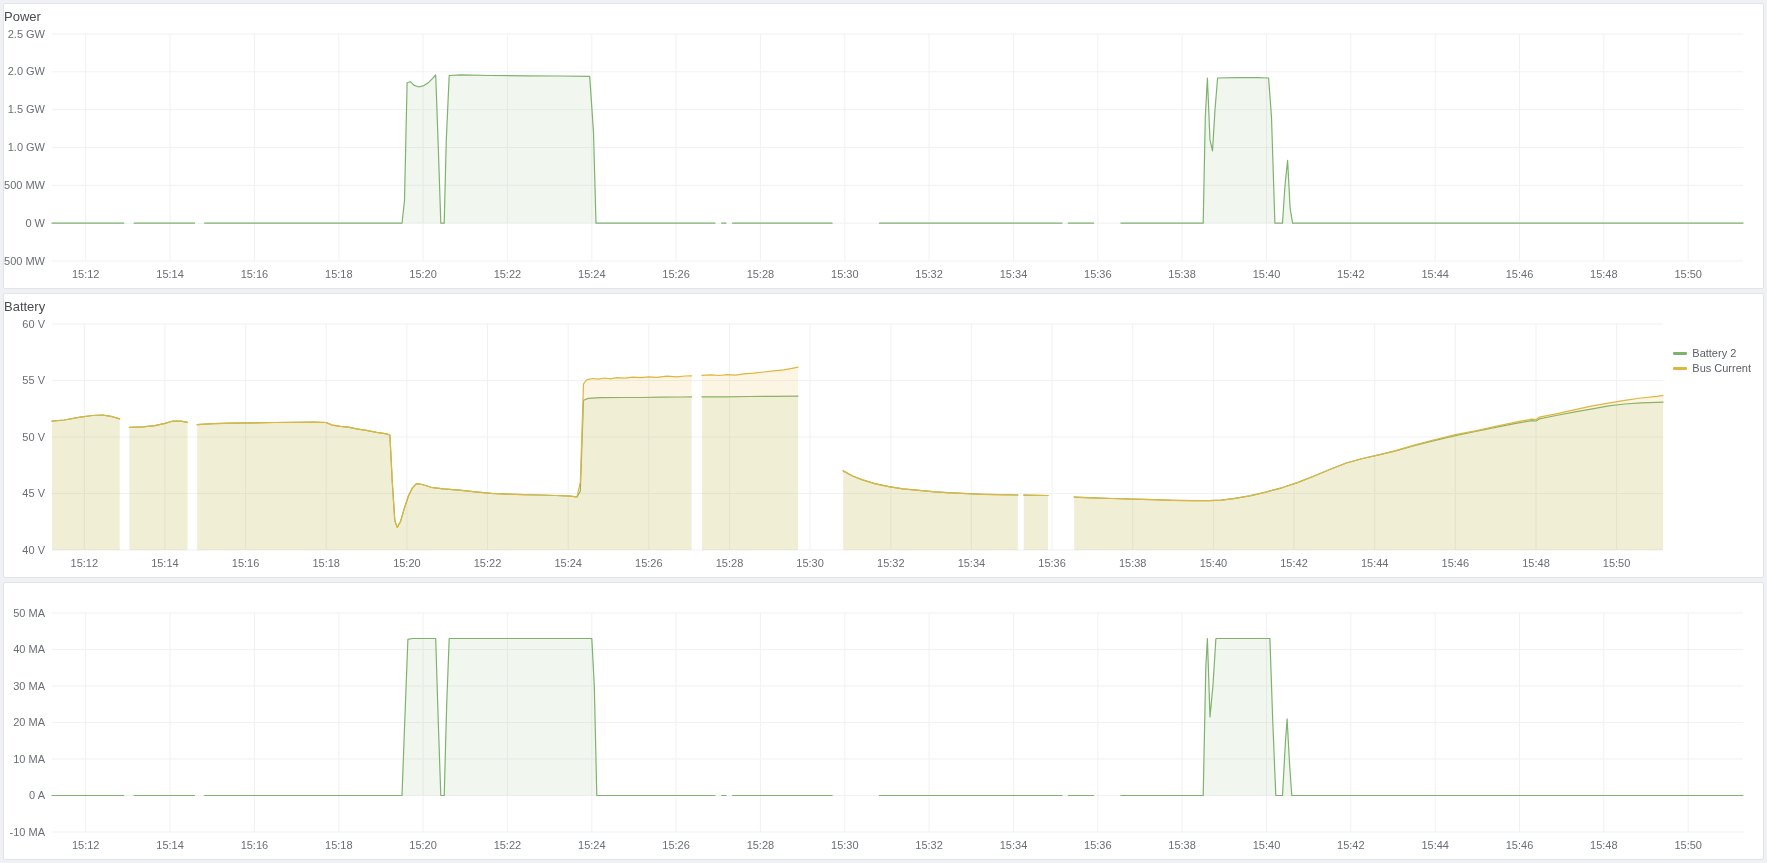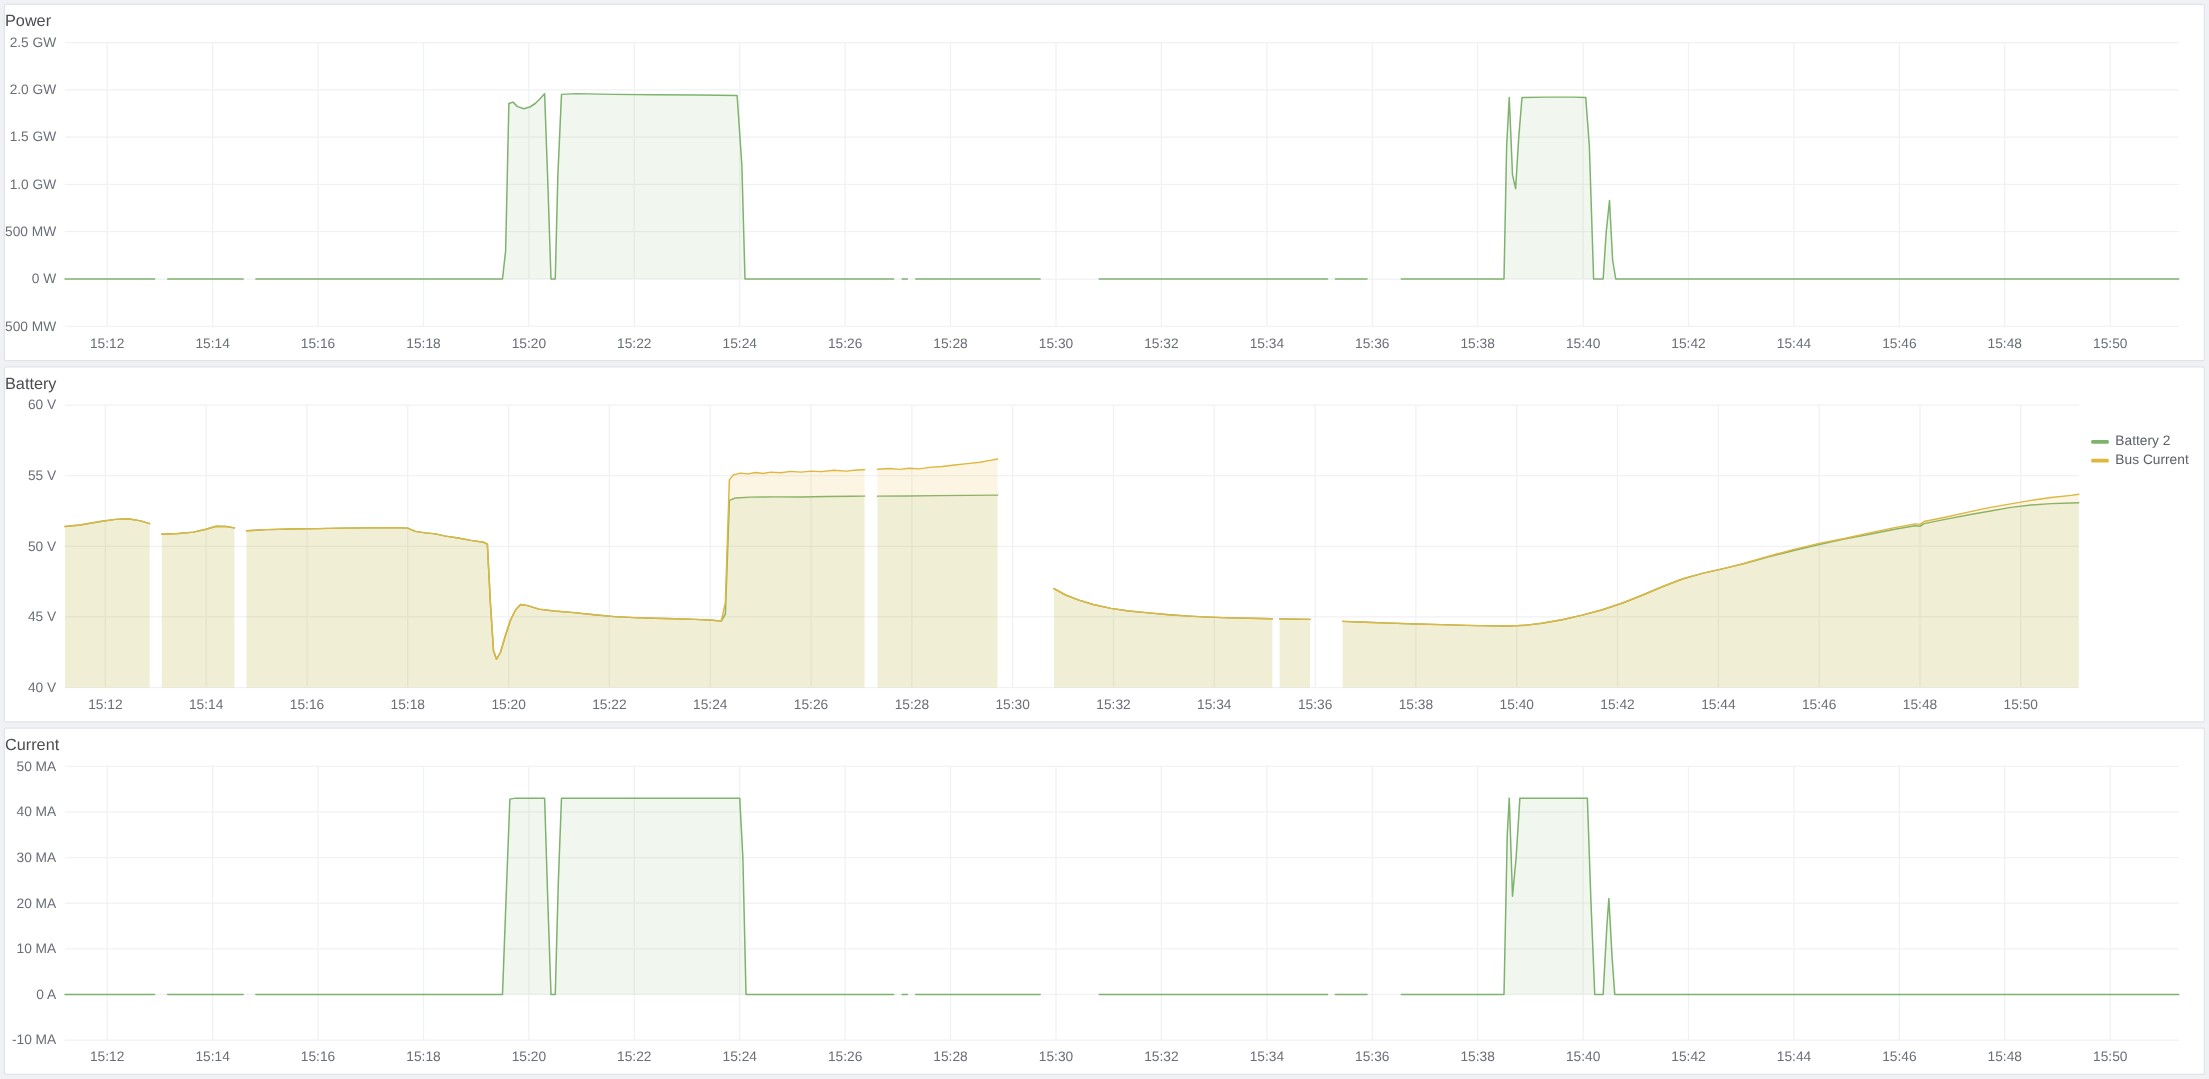--- a/index.html
+++ b/index.html
@@ -160,21 +160,20 @@
           <span class="legend-label">Battery 2</span>
         </div>
         <div class="legend-item">
           <span class="legend-swatch" style="background: rgb(223, 182, 62);"></span>
           <span class="legend-label">Bus Current</span>
         </div>
       </div>
   </section>
 
   <section class="panel" id="panel-2">
-    <header class="panel-title">Current</header>
     <div class="plot">
         <svg width="1759" height="276">
           <g stroke="#f0f1f3" stroke-width="1">
             <line x1="81.7" x2="81.7" y1="30" y2="249"></line>
             <line x1="166.1" x2="166.1" y1="30" y2="249"></line>
             <line x1="250.4" x2="250.4" y1="30" y2="249"></line>
             <line x1="334.8" x2="334.8" y1="30" y2="249"></line>
             <line x1="419.1" x2="419.1" y1="30" y2="249"></line>
             <line x1="503.4" x2="503.4" y1="30" y2="249"></line>
             <line x1="587.8" x2="587.8" y1="30" y2="249"></line>

